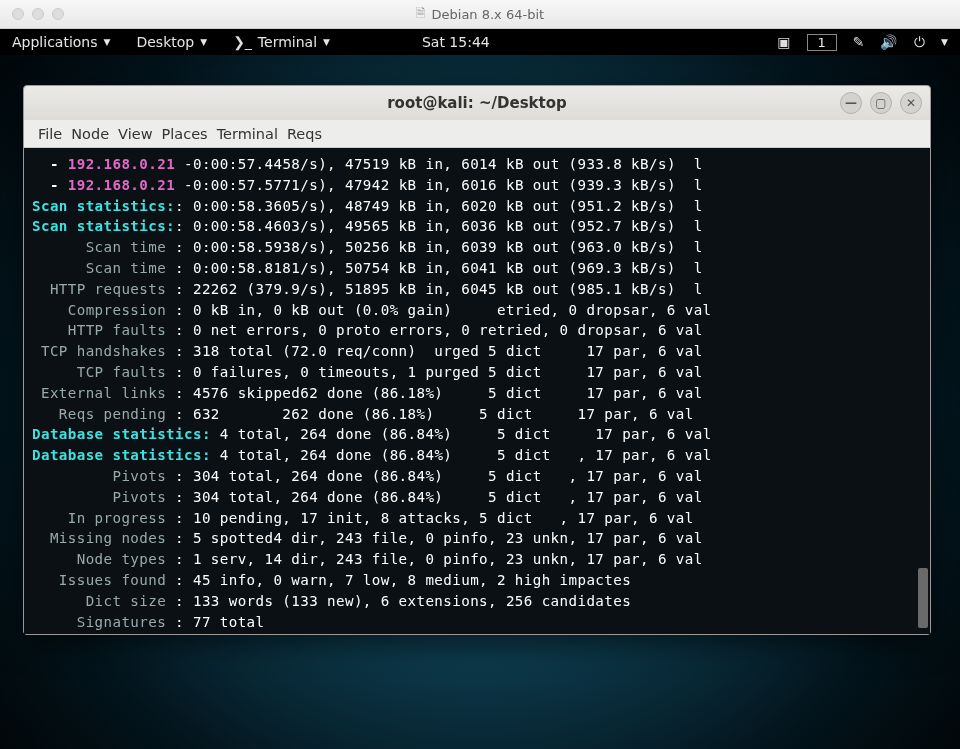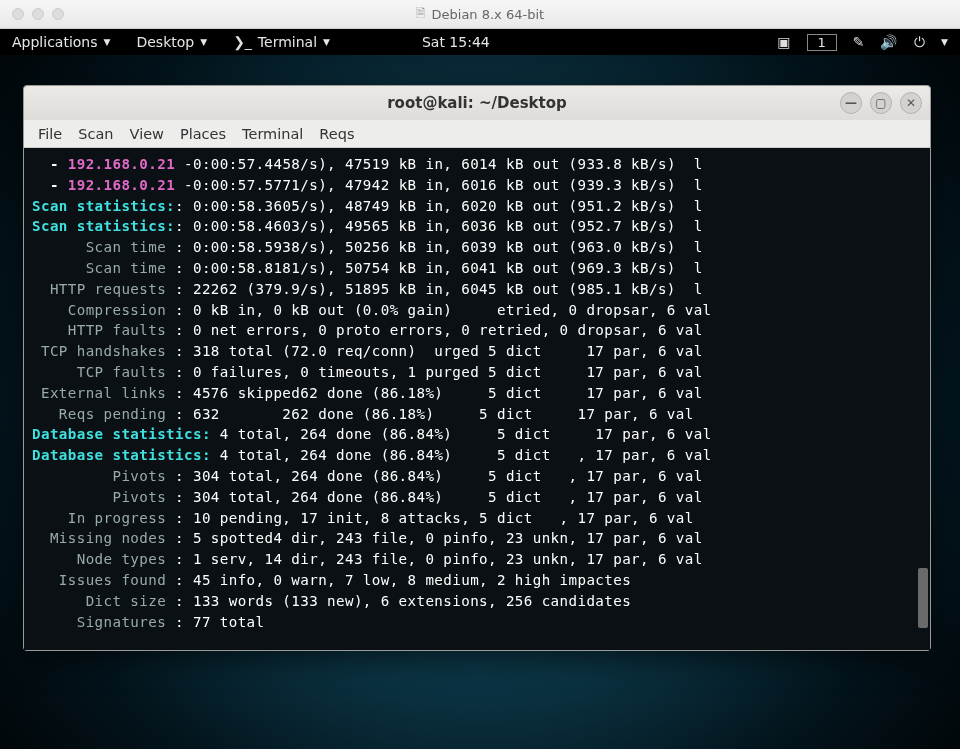--- a/index.html
+++ b/index.html
@@ -66,29 +66,29 @@
     font-weight: bold; font-size: 15px; color:#333;
     position:relative;
     background: linear-gradient(#eceae7,#dedcd8);
     border-radius: 6px 6px 0 0;
   }
   .win-controls { position:absolute; right:8px; display:flex; gap:8px;}
   .win-btn { width:22px; height:22px; border-radius:50%; background:#d4d2ce; border:1px solid #b5b3af; display:flex;align-items:center;justify-content:center; font-size:12px; color:#555; cursor:pointer;}
   .menubar {
     height: 28px;
     background:#ededeb;
-    display:flex; align-items:center; gap: 16px;
+    display:flex; align-items:center; gap: 9px;
     padding: 0 14px;
     font-size: 14.5px; color:#333;
     border-bottom:1px solid #cfcdc9;
   }
   .menubar span { cursor:pointer; }
   .term-body {
     background: #0a1014;
-    padding: 6px 8px 18px 8px;
+    padding: 6px 8px 2px 8px;
     position:relative;
   }
   .term-body::after{
     content:"";
     position:absolute; right:2px; top:420px; width:10px; height:60px;
     background:#6a6a6a; border-radius:2px;
   }
   pre.term {
     font-family: "DejaVu Sans Mono","Liberation Mono",monospace;
     font-size: 14.2px;
@@ -153,21 +153,21 @@
     <div class="titlebar">
       <span>root@kali: ~/Desktop</span>
       <div class="win-controls">
         <div class="win-btn">—</div>
         <div class="win-btn">▢</div>
         <div class="win-btn">✕</div>
       </div>
     </div>
     <div class="menubar">
       <span>File</span>
-      <span>Scan</span>
+      <span>Node</span>
       <span>View</span>
       <span>Places</span>
       <span>Terminal</span>
       <span>Reqs</span>
     </div>
     <div class="term-body">
       <pre class="term" id="term"><span class="c-white c-bold">  - </span><span class="c-ip">192.168.0.21</span><span class="c-white"> -</span><span class="c-white">0:00:57.4458/s), 47519 kB in, 6014 kB out (933.8 kB/s)  l</span>
 <span class="c-white c-bold">  - </span><span class="c-ip">192.168.0.21</span><span class="c-white"> -</span><span class="c-white">0:00:57.5771/s), 47942 kB in, 6016 kB out (939.3 kB/s)  l</span>
 <span class="c-cyan">Scan statistics:</span><span class="c-white">: 0:00:58.3605/s), 48749 kB in, 6020 kB out (951.2 kB/s)  l</span>
 <span class="c-cyan">Scan statistics:</span><span class="c-white">: 0:00:58.4603/s), 49565 kB in, 6036 kB out (952.7 kB/s)  l</span>

